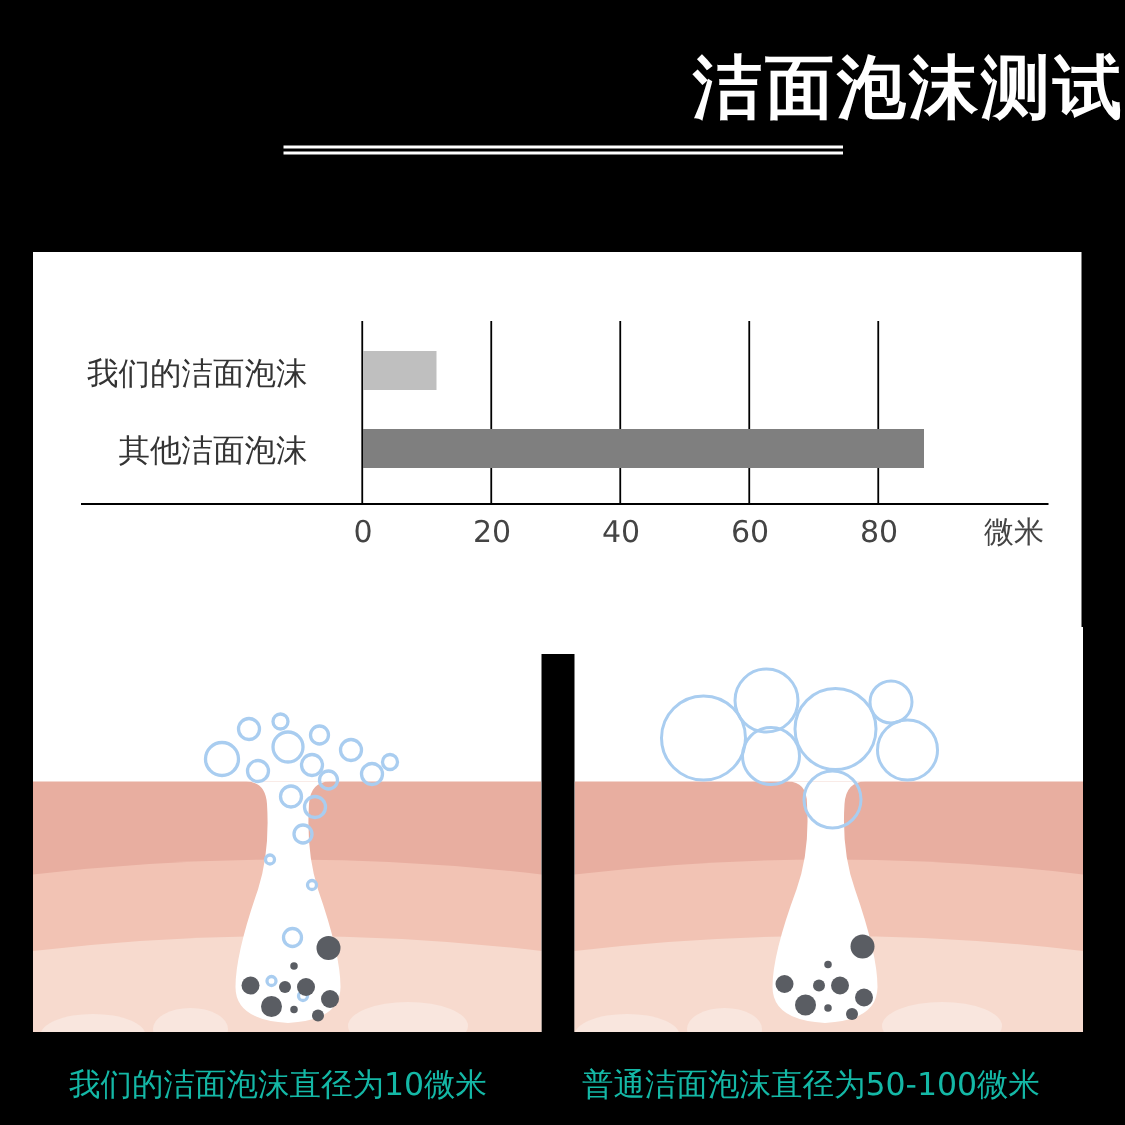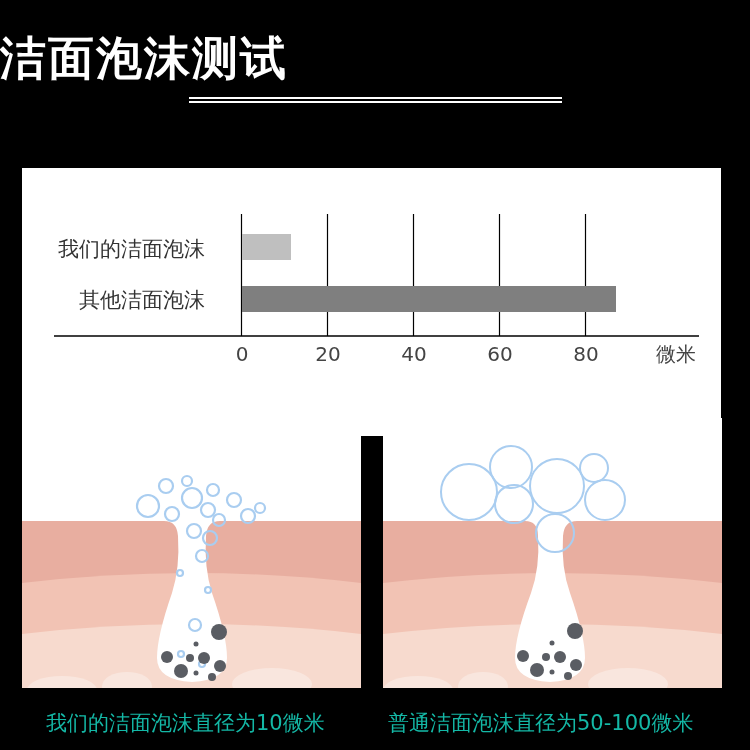--- a/index.html
+++ b/index.html
@@ -1,17 +1,17 @@
 <!DOCTYPE html>
 <html><head>
 <meta charset="utf-8">
 <style>
   html,body{margin:0;padding:0;background:#000;}
   body{width:750px;height:750px;position:relative;overflow:hidden;font-family:"DejaVu Sans","Liberation Sans",sans-serif;}
-  .title{position:absolute;left:0;top:28px;width:750px;text-align:left;color:#fff;font-size:46px;font-weight:bold;letter-spacing:2px;line-height:60px;}
+  .title{position:absolute;left:0;top:28px;width:750px;text-align:right;color:#fff;font-size:46px;font-weight:bold;letter-spacing:2px;line-height:60px;}
   .uline{position:absolute;left:189px;width:373px;height:2px;background:#fff;}
   .chart-box{position:absolute;left:22px;top:168px;width:699px;height:268px;background:#fff;}
   .chart-box svg{position:absolute;left:0;top:0;}
   .panel{position:absolute;top:418px;width:339px;height:270px;background:#fff;overflow:hidden;}
   .panel svg{position:absolute;left:0;top:0;}
   .caption{position:absolute;top:708px;color:#14b8a6;font-size:21px;line-height:30px;white-space:nowrap;}
 </style>
 </head>
 <body>
 

